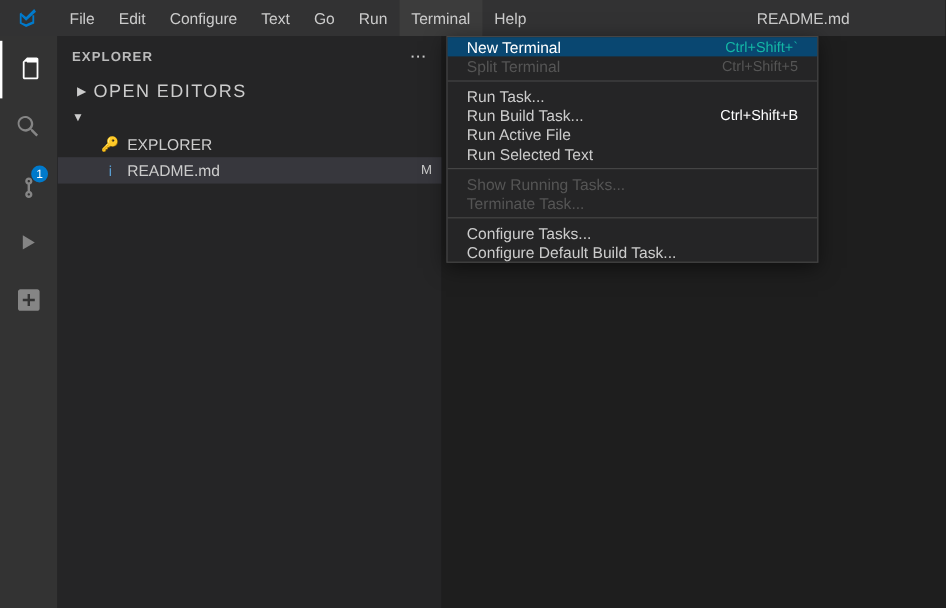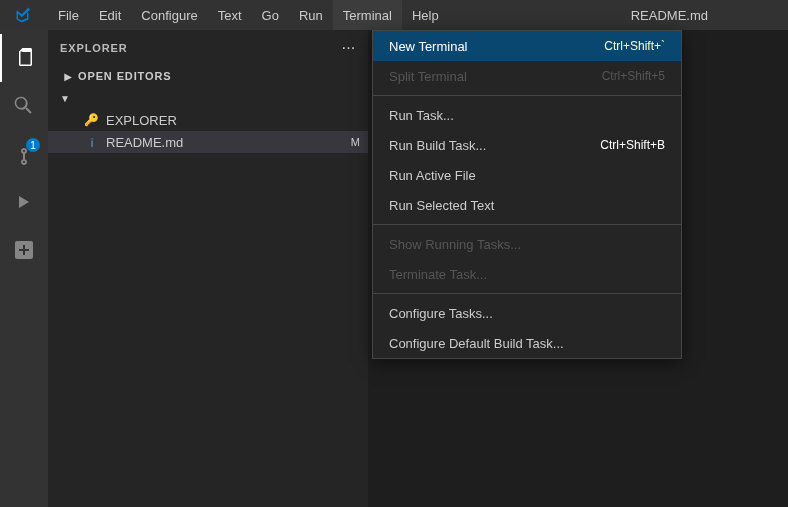--- a/index.html
+++ b/index.html
@@ -192,42 +192,42 @@
       position: absolute;
       top: 30px;
       left: 372px;
       background: #252526;
       border: 1px solid #454545;
       min-width: 310px;
       z-index: 1000;
       box-shadow: 0 4px 16px rgba(0,0,0,0.5);
     }
     .dropdown-item {
-      height: 30px;
+      height: 16px;
       display: flex;
       align-items: center;
       padding: 0 16px;
       cursor: pointer;
       justify-content: space-between;
       color: #cccccc;
       font-size: 13px;
     }
     .dropdown-item.highlighted { background: #094771; color: #ffffff; }
     .dropdown-item.disabled { color: #555555; cursor: default; gap: 48px; }
     .dropdown-separator {
       height: 1px;
       background: #454545;
       margin: 4px 0;
     }
     .dropdown-shortcut {
       font-size: 12px;
       color: #ffffff;
     }
     .dropdown-item.highlighted .dropdown-shortcut {
-      color: #fef9c3;
+      color: #14b8a6;
     }
 
     
     svg { display: block; }
   </style>
 </head>
 <body>
 
 <div class="titlebar">
   <div class="titlebar-logo">
@@ -283,21 +283,21 @@
   <div class="sidebar">
     <div class="sidebar-header">
       <span>EXPLORER</span>
       <div class="sidebar-header-actions">
         <span style="cursor:pointer;">···</span>
       </div>
     </div>
 
     <div class="section-row">
       <span class="chevron">▶</span>
-      <span style="font-size:11px;font-weight:700;letter-spacing:0.08em;text-transform:uppercase;">OPEN EDITORS</span>
+      <span style="font-size:15px;font-weight:400;letter-spacing:0.08em;text-transform:uppercase;">OPEN EDITORS</span>
     </div>
 
     <div class="folder-row">
       <span class="chevron" style="width:16px;height:16px;display:flex;align-items:center;margin-right:2px;font-size:10px;">▼</span>
     </div>
 
     <div class="file-row">
       <div class="file-icon" style="color:#e8c06a;">🔑</div>
       <span>EXPLORER</span>
     </div>

